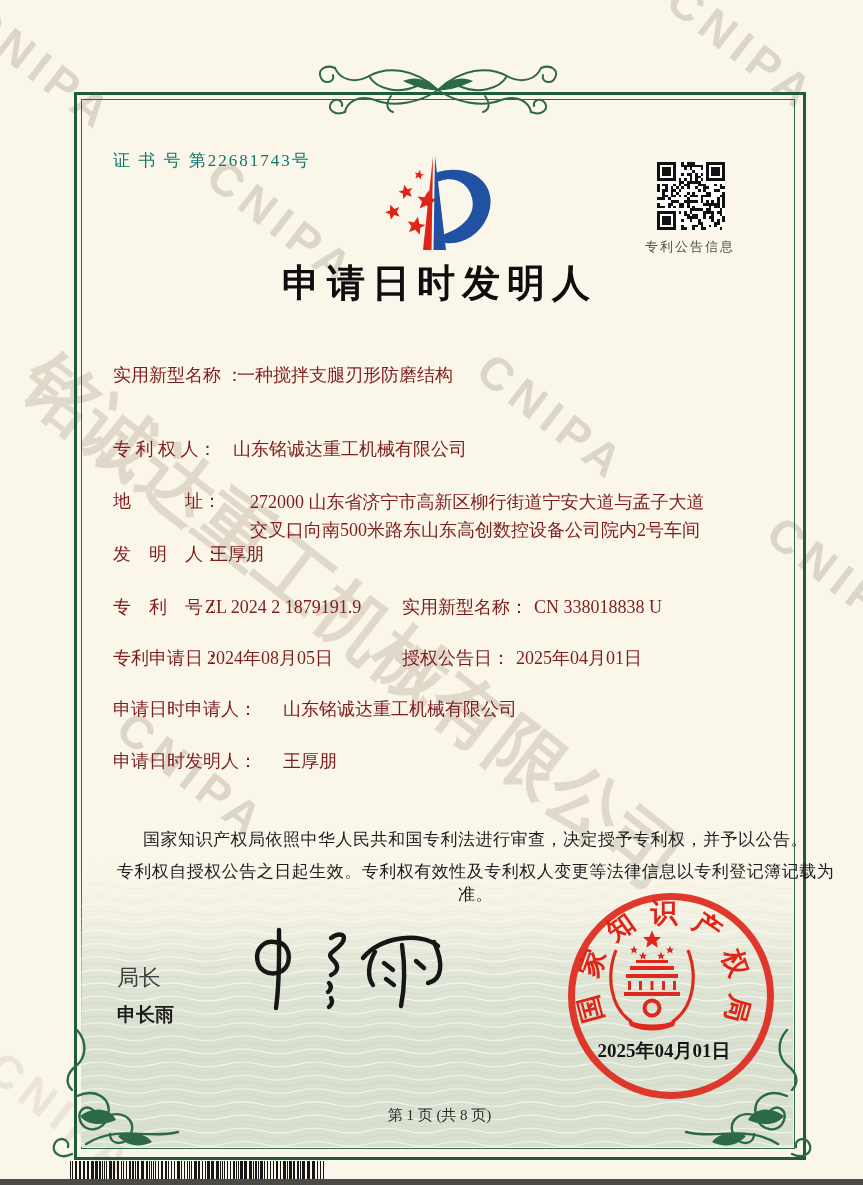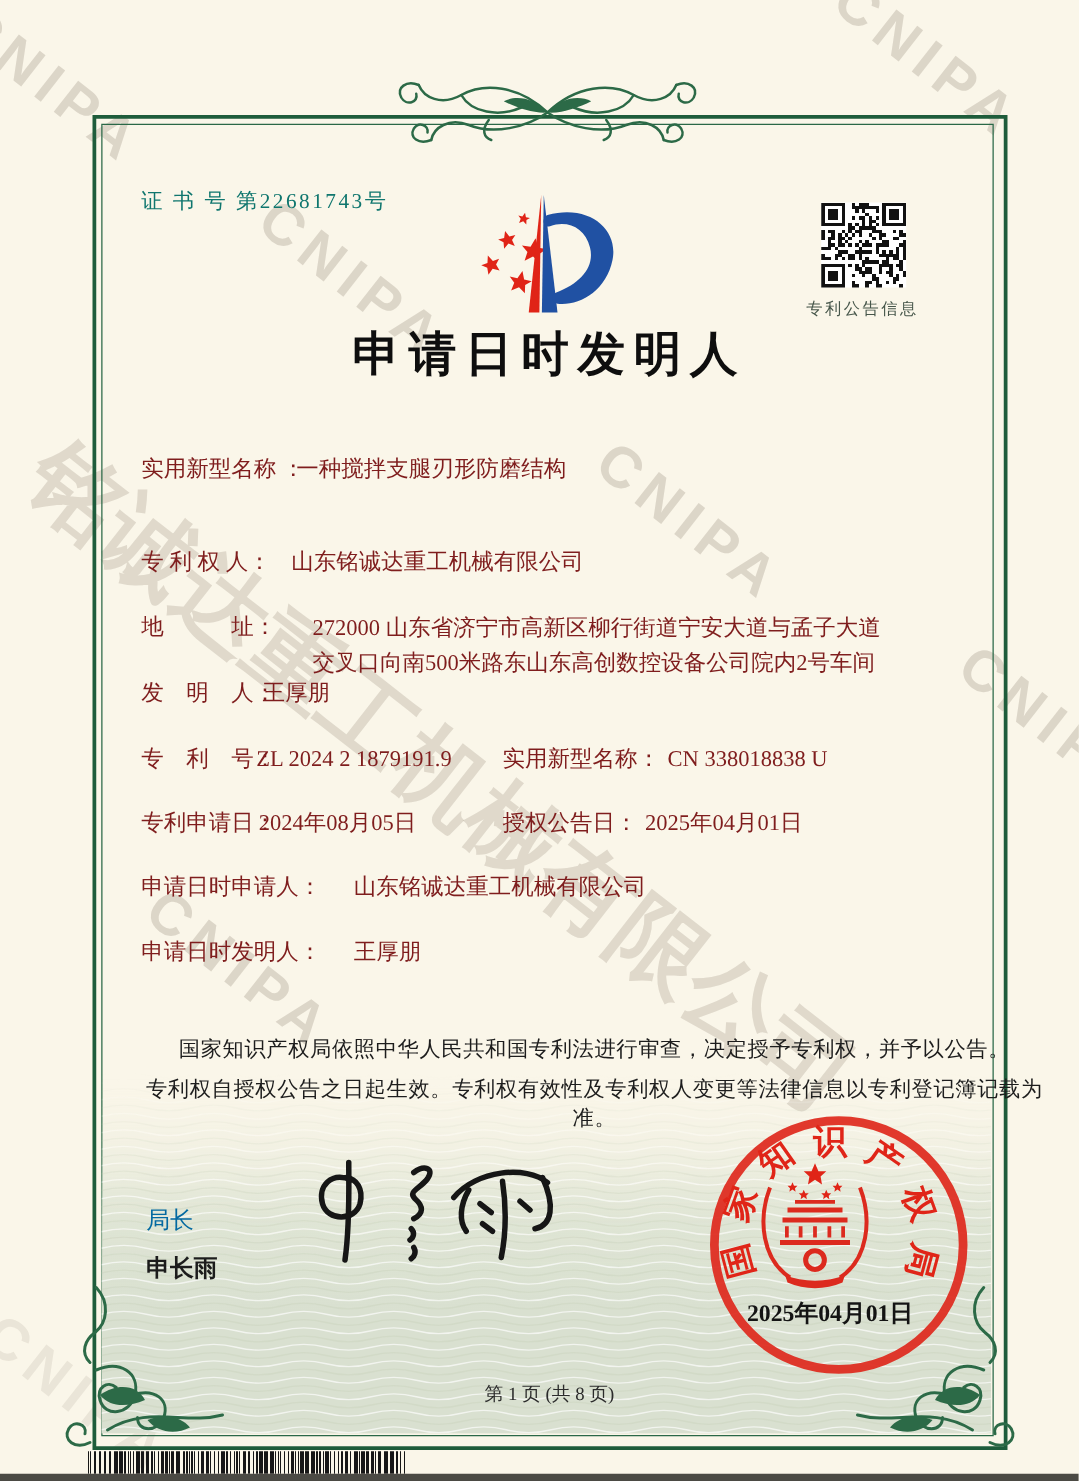--- a/index.html
+++ b/index.html
@@ -43,21 +43,21 @@
   #r-grantno{left:402px;top:594px} #r-grantno .lab{margin-right:6px}
   #r-filing{left:113px;top:645px} #r-filing .lab{width:94px}
   #r-grantdate{left:402px;top:645px} #r-grantdate .lab{margin-right:6px}
   #r-origapp{left:113px;top:696px} #r-origapp .lab{width:170px}
   #r-originv{left:113px;top:748px} #r-originv .lab{width:170px}
 
   .legal{left:80px;width:719px;text-align:center;font-size:17px;color:#1d1d1d;
          letter-spacing:.5px;z-index:3;margin-left:36px;}
   #legal1{top:828px} #legal2{top:860px}
 
-  .signoff-title{left:117px;top:963px;font-size:19px;color:#0369a1;z-index:3;}
+  .signoff-title{left:117px;top:963px;font-size:22px;color:#404040;z-index:3;}
   .signoff-name{left:117px;top:1002px;font-size:19px;color:#1c1c1c;z-index:3;font-weight:bold;}
   .signature{left:235px;top:922px;z-index:4;}
 
   
   .seal-ring{left:568px;top:893px;width:192px;height:192px;border:7px solid rgba(222,40,28,.92);
       border-radius:50%;z-index:4;}
   .seal-text{left:564px;top:889px;width:200px;height:200px;z-index:4;}
   .seal-text span{position:absolute;left:50%;top:50%;font-size:27px;font-weight:700;
       color:#e02518;font-family:"Liberation Serif",serif;}
   .sc0{transform:translate(-50%,-50%) rotate(-105deg) translateY(-76px);}

